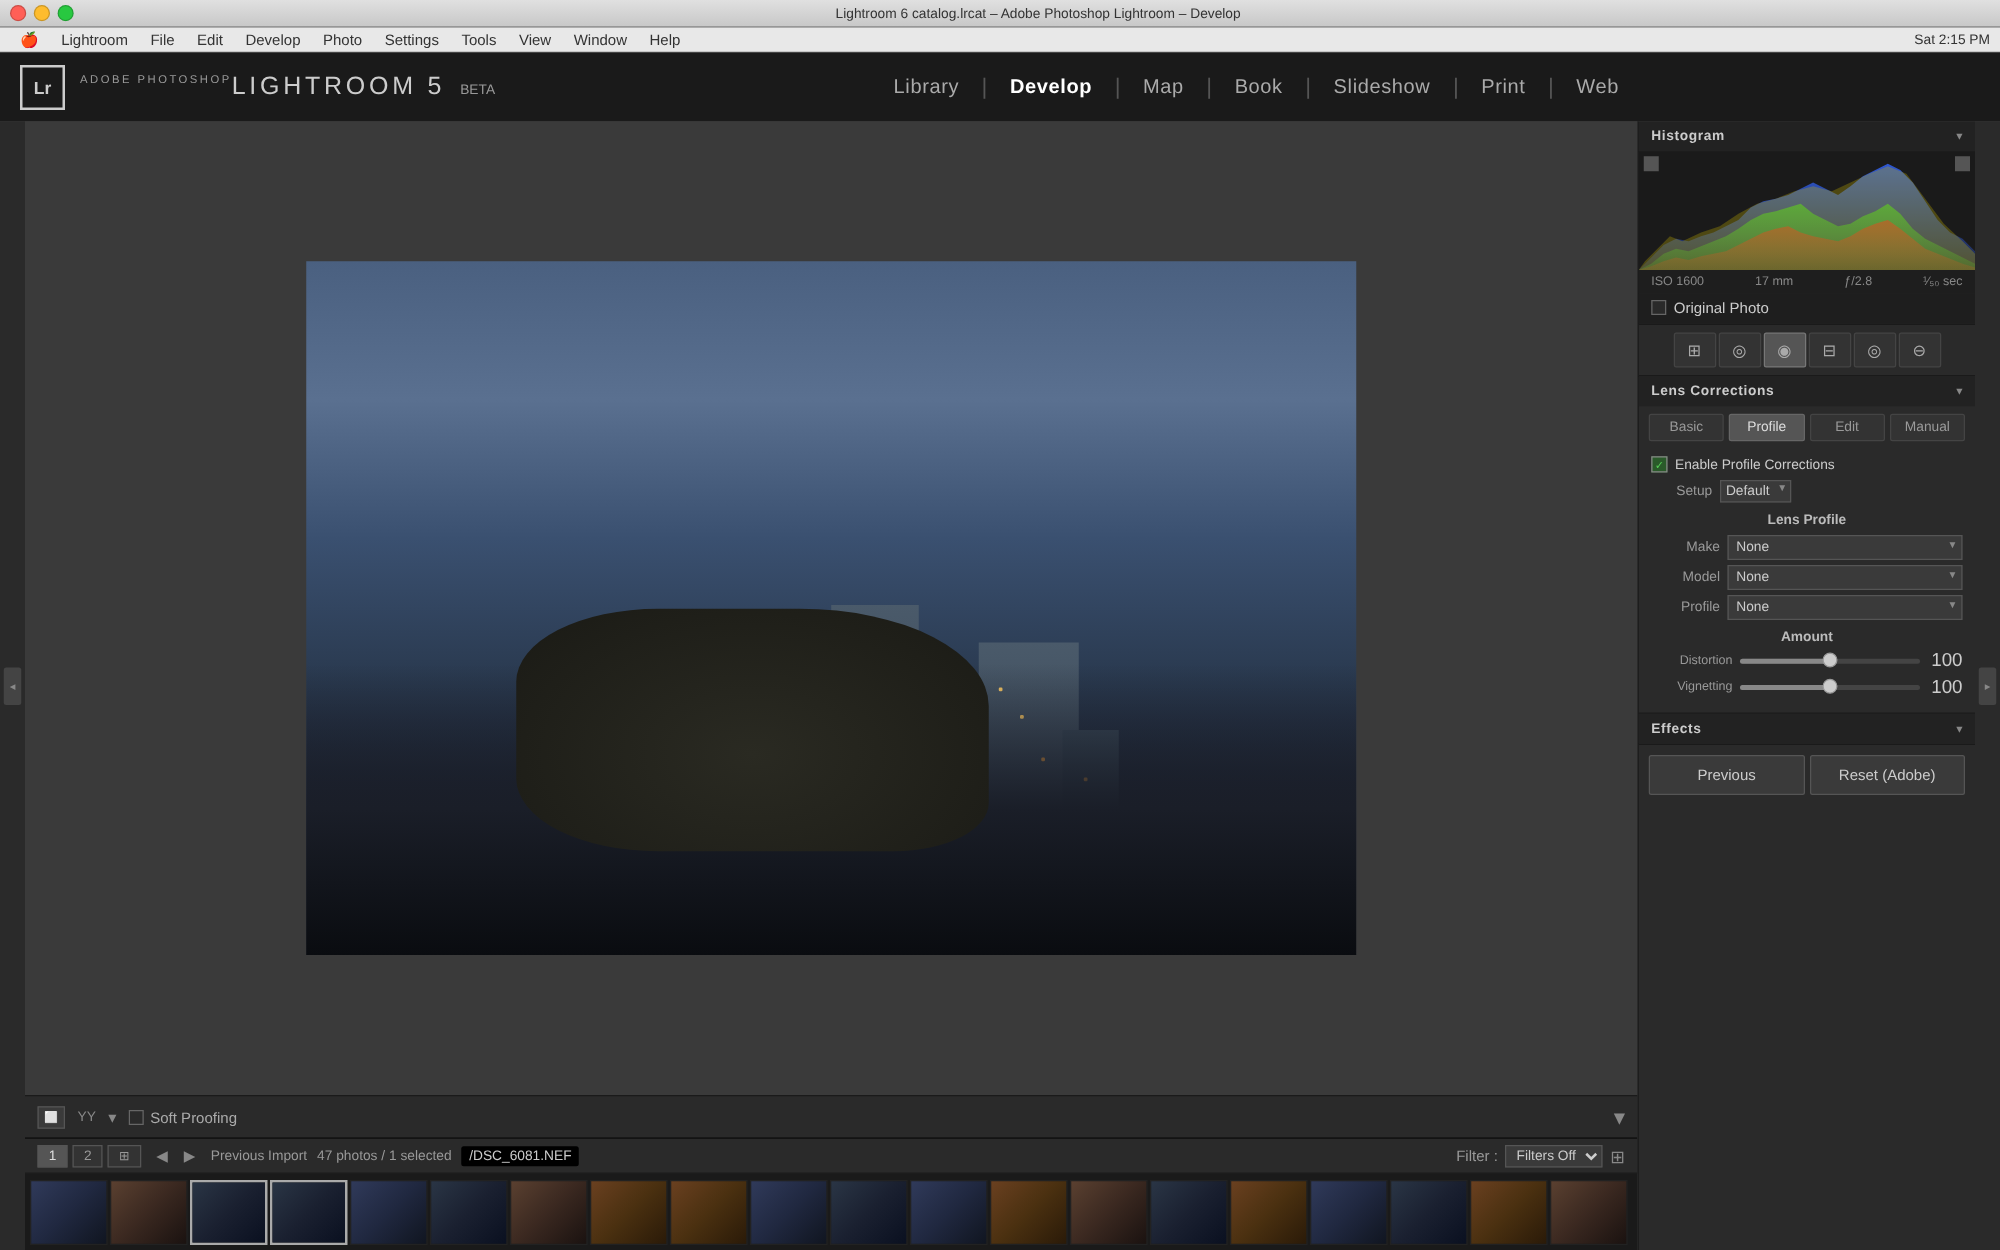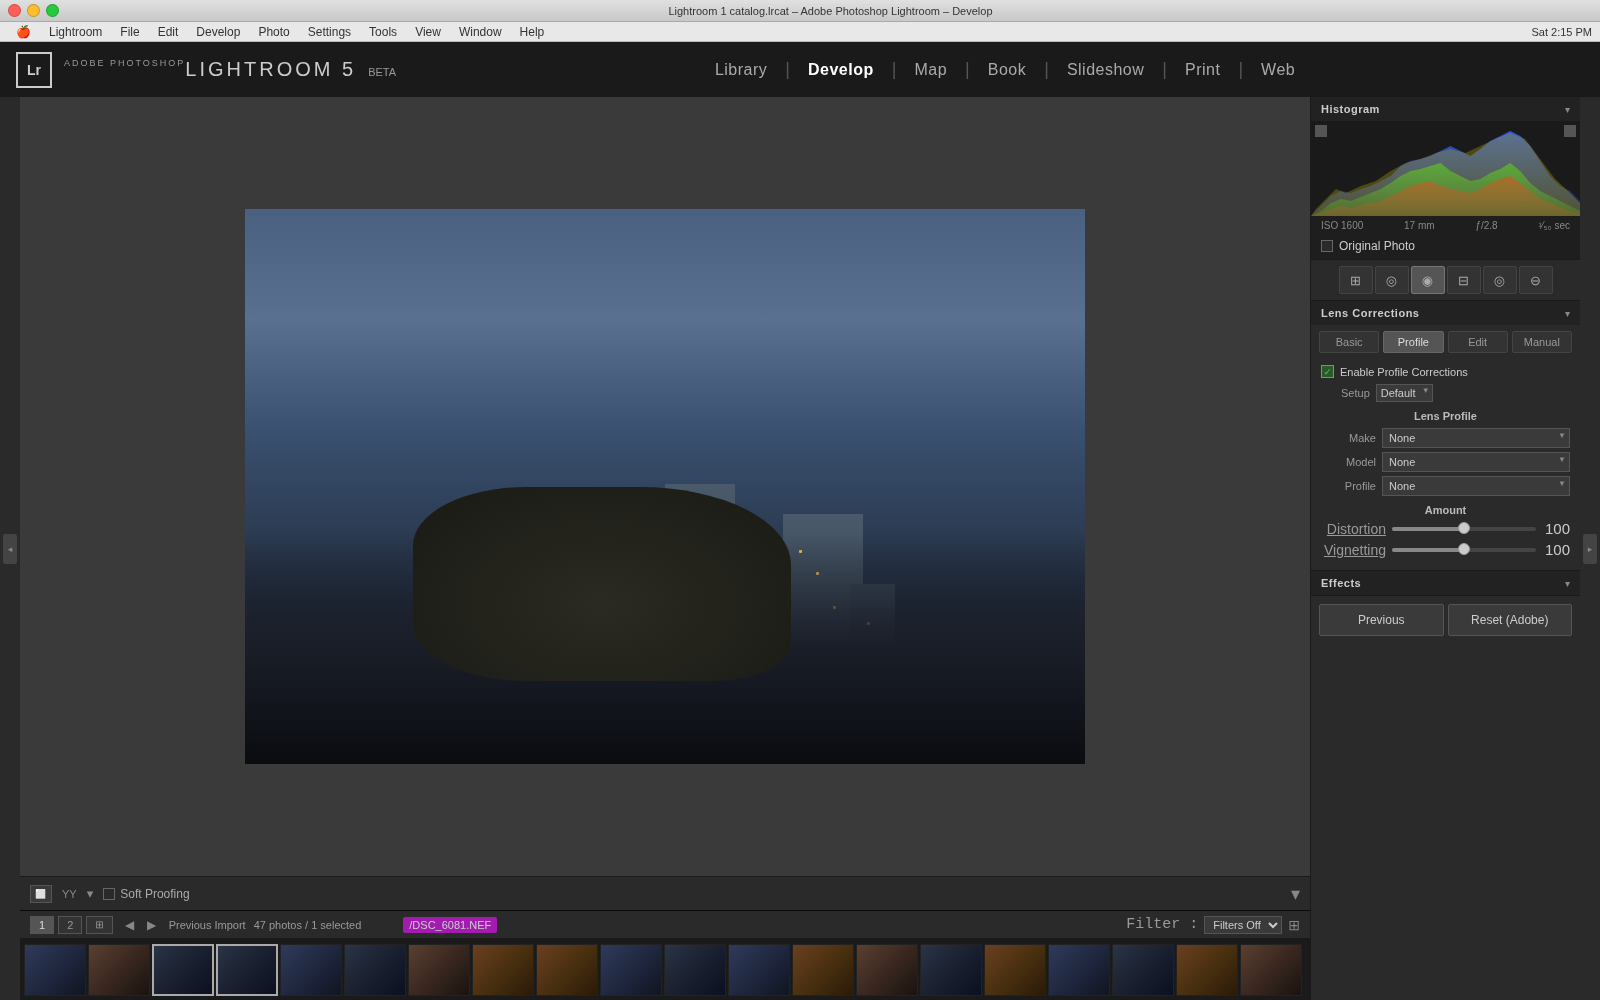--- a/index.html
+++ b/index.html
@@ -333,35 +333,33 @@
       font-size: 12px;
       cursor: pointer;
     }
     .filmstrip-info {
       font-size: 11px;
       color: #999;
     }
     .filmstrip-file {
       font-size: 11px;
       color: #ccc;
-      background: #a21caf;
+      background: #000000;
       padding: 2px 6px;
       border-radius: 2px;
-      margin-left: 34px;
     }
     .filmstrip-filter {
       margin-left: auto;
       display: flex;
       align-items: center;
       gap: 6px;
     }
     .filter-label {
       color: #999;
-      font-size: 15px;
-      font-family: Liberation Mono, monospace;
+      font-size: 12px;
     }
     .filter-select {
       background: #3a3a3a;
       border: 1px solid #555;
       color: #ccc;
       font-size: 11px;
       padding: 1px 4px;
     }
     .filmstrip-thumbs {
       flex: 1;
@@ -637,24 +635,23 @@
       font-weight: 600;
     }
     .slider-row {
       display: flex;
       align-items: center;
       margin-bottom: 4px;
       gap: 6px;
     }
     .slider-label {
       width: 65px;
-      font-size: 14px;
+      font-size: 10px;
       color: #999;
       text-align: right;
-      text-decoration: underline;
     }
     .slider-track {
       flex: 1;
       height: 4px;
       background: #444;
       border-radius: 2px;
       position: relative;
     }
     .slider-fill {
       position: absolute;
@@ -734,21 +731,21 @@
   </style>
 </head>
 <body>
 
 <div class="mac-titlebar">
   <div class="mac-buttons">
     <div class="mac-btn close"></div>
     <div class="mac-btn minimize"></div>
     <div class="mac-btn maximize"></div>
   </div>
-  <div class="mac-title">Lightroom 1 catalog.lrcat – Adobe Photoshop Lightroom – Develop</div>
+  <div class="mac-title">Lightroom 6 catalog.lrcat – Adobe Photoshop Lightroom – Develop</div>
 </div>
 
 <div class="mac-menu">
   <span class="mac-menu-item">🍎</span>
   <span class="mac-menu-item">Lightroom</span>
   <span class="mac-menu-item">File</span>
   <span class="mac-menu-item">Edit</span>
   <span class="mac-menu-item">Develop</span>
   <span class="mac-menu-item">Photo</span>
   <span class="mac-menu-item">Settings</span>

